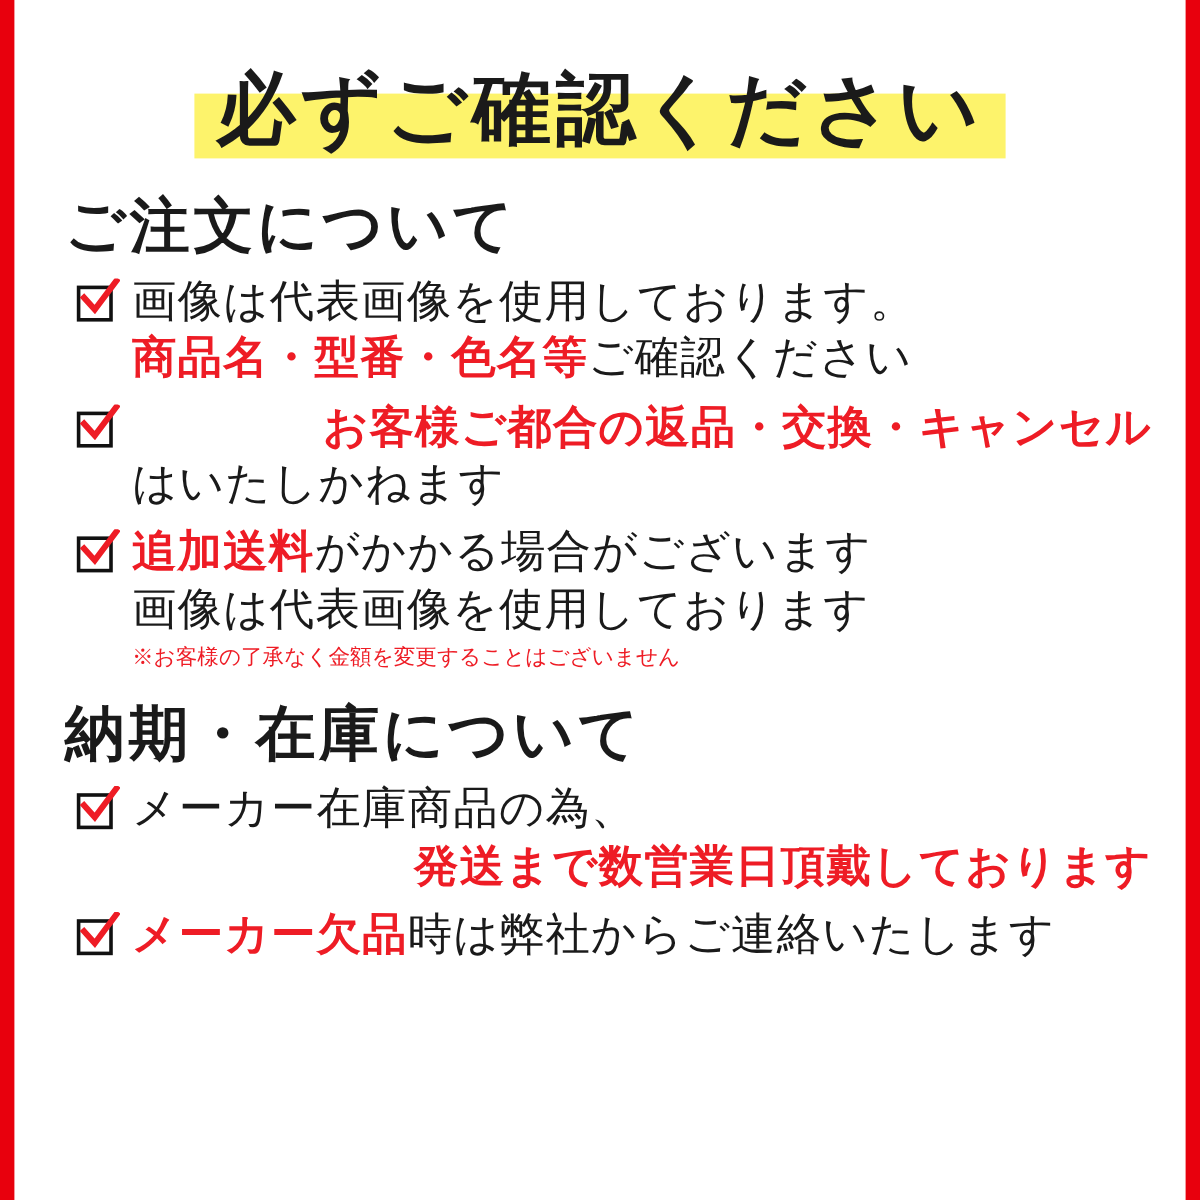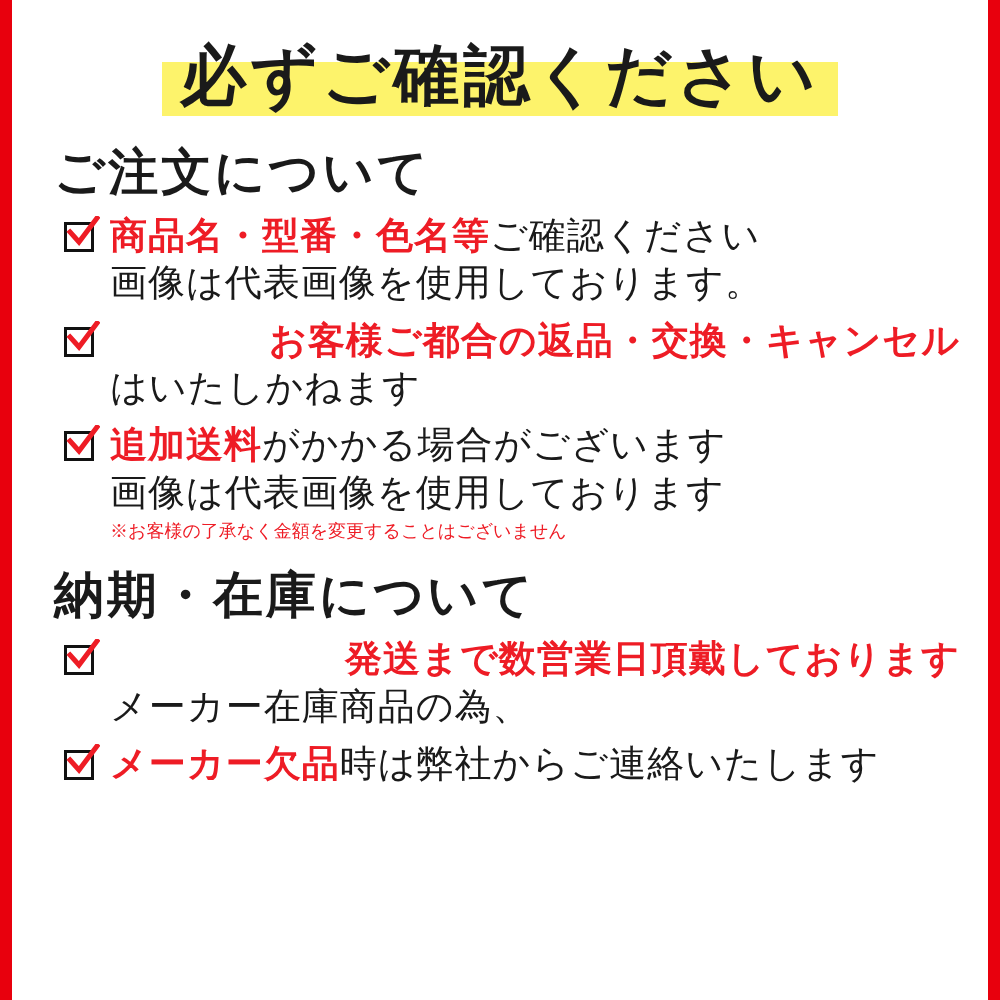--- a/index.html
+++ b/index.html
@@ -26,21 +26,21 @@
   }
   .frame-left { left: 0; }
   .frame-right { right: 0; }
 
   .content {
     position: absolute;
     left: 12px;
     right: 12px;
     top: 0;
     bottom: 0;
-    padding: 0 28px;
+    padding: 16px 28px;
     box-sizing: border-box;
   }
 
   
   .title-wrap {
     margin-top: 36px;
     text-align: center;
   }
   .title {
     display: inline-block;
@@ -155,22 +155,22 @@
     <div class="section-heading">ご注文について</div>
 
     <div class="item">
       <span class="check">
         <span class="box"></span>
         <svg class="tick" viewBox="0 0 34 34" xmlns="http://www.w3.org/2000/svg">
           <polyline points="4,16 13,26 31,2" fill="none" stroke="#ee1c25" stroke-width="5" stroke-linecap="square" stroke-linejoin="miter"></polyline>
         </svg>
       </span>
       <span class="lines">
+        <div class="line">画像は代表画像を使用しております。</div>
         <div class="line mix"><span class="red-part">商品名・型番・色名等</span><span>ご確認ください</span></div>
-        <div class="line">画像は代表画像を使用しております。</div>
       </span>
     </div>
 
     <div class="item">
       <span class="check">
         <span class="box"></span>
         <svg class="tick" viewBox="0 0 34 34" xmlns="http://www.w3.org/2000/svg">
           <polyline points="4,16 13,26 31,2" fill="none" stroke="#ee1c25" stroke-width="5" stroke-linecap="square" stroke-linejoin="miter"></polyline>
         </svg>
       </span>
@@ -197,22 +197,22 @@
     <div class="section-heading second">納期・在庫について</div>
 
     <div class="item">
       <span class="check">
         <span class="box"></span>
         <svg class="tick" viewBox="0 0 34 34" xmlns="http://www.w3.org/2000/svg">
           <polyline points="4,16 13,26 31,2" fill="none" stroke="#ee1c25" stroke-width="5" stroke-linecap="square" stroke-linejoin="miter"></polyline>
         </svg>
       </span>
       <span class="lines">
+        <div class="line">メーカー在庫商品の為、</div>
         <div class="line red">発送まで数営業日頂戴しております</div>
-        <div class="line">メーカー在庫商品の為、</div>
       </span>
     </div>
 
     <div class="item">
       <span class="check">
         <span class="box"></span>
         <svg class="tick" viewBox="0 0 34 34" xmlns="http://www.w3.org/2000/svg">
           <polyline points="4,16 13,26 31,2" fill="none" stroke="#ee1c25" stroke-width="5" stroke-linecap="square" stroke-linejoin="miter"></polyline>
         </svg>
       </span>

